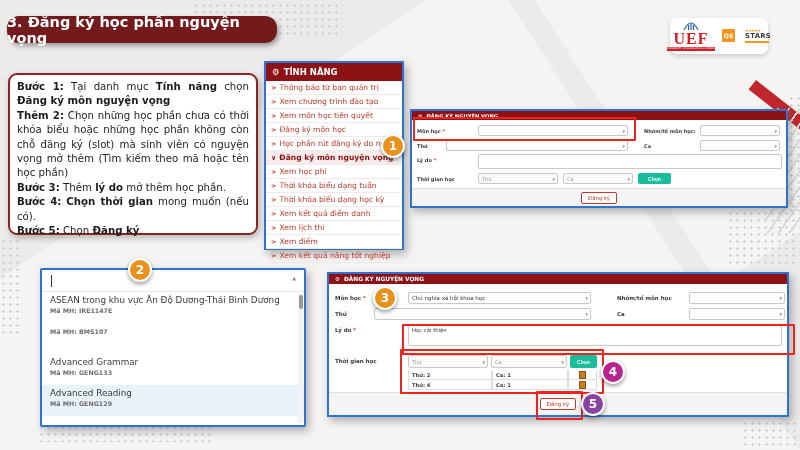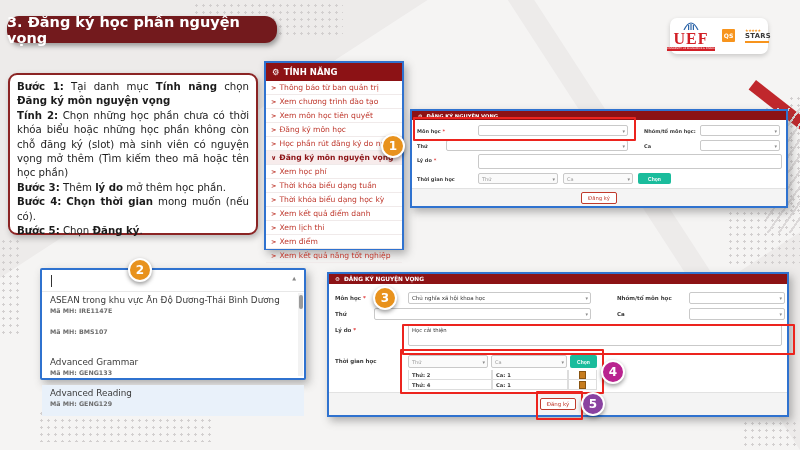--- a/index.html
+++ b/index.html
@@ -46,21 +46,21 @@
         display:flex;align-items:center;justify-content:center;}
   .btn-dk{background:#fff;border:1px solid #c0392b;color:#c0392b;border-radius:2px;
         font-size:5.3px;padding:2px 6px;cursor:pointer;font-family:inherit;}
   
   .ann{position:absolute;border:2.5px solid #ec241e;background:transparent;z-index:8;border-radius:1px;}
   .badge{position:absolute;width:24px;height:24px;border-radius:50%;border:2px solid #fff;
          box-sizing:border-box;display:flex;align-items:center;justify-content:center;color:#fff;
          font-weight:bold;font-size:12px;box-shadow:0 2px 4px rgba(0,0,0,.4);z-index:9;}
   .bg-or{background:#e8921d;} .bg-mg{background:#b9238f;} .bg-pu{background:#8a42a0;}
   
-  .clist{left:40px;top:268px;width:266px;height:112px;border-radius:2px;}
+  .clist{left:40px;top:268px;width:266px;height:159px;border-radius:2px;}
   .citem{height:31px;padding:3px 8px 0 8px;box-sizing:border-box;cursor:pointer;}
   .cname{font-size:8.8px;color:#3a3a3a;white-space:nowrap;overflow:hidden;}
   .ccode{font-size:6.3px;font-weight:bold;color:#6d6d6d;margin-top:2px;}
   .citem.hl{background:#e9f1fa;}
   
   .trow{position:absolute;display:flex;font-size:5.2px;font-weight:bold;color:#3a3a3a;}
   .trow .tc{border:1px solid #ddd;border-top:none;background:#fff;box-sizing:border-box;
             display:flex;align-items:center;padding:0 3px;height:10px;}
   .del{width:5px;height:6px;background:#c77c1e;border:1px solid #8a5512;margin:auto;}
   
@@ -117,21 +117,21 @@
       <div class="qscol">
         <div class="st">★★★★★</div>
         <div class="sw">STARS</div>
         <div class="ln"></div>
       </div>
     </div>
   </div>
 
   <div class="instr">
     <span><b>Bước 1:</b><span> Tại danh mục </span><b>Tính năng</b><span> chọn </span><b>Đăng ký môn nguyện vọng</b><br>
-    <b>Tính 2:</b><span> Chọn những học phần chưa có thời khóa biểu hoặc những học phần không còn chỗ đăng ký (slot) mà sinh viên có nguyện vọng mở thêm (Tìm kiếm theo mã hoặc tên học phần)</span><br>
+    <b>Thêm 2:</b><span> Chọn những học phần chưa có thời khóa biểu hoặc những học phần không còn chỗ đăng ký (slot) mà sinh viên có nguyện vọng mở thêm (Tìm kiếm theo mã hoặc tên học phần)</span><br>
     <b>Bước 3:</b><span> Thêm </span><b>lý do</b><span> mở thêm học phần.</span><br>
     <b>Bước 4:</b><span> </span><b>Chọn thời gian</b><span> mong muốn (nếu có).</span><br>
     <b>Bước 5:</b><span> Chọn </span><b>Đăng ký</b><span>.</span></span>
   </div>
 
   <div class="shot menu">
     <div class="fhdr">
       <span class="gear">⚙</span>
       <span>TÍNH NĂNG</span>
     </div>

